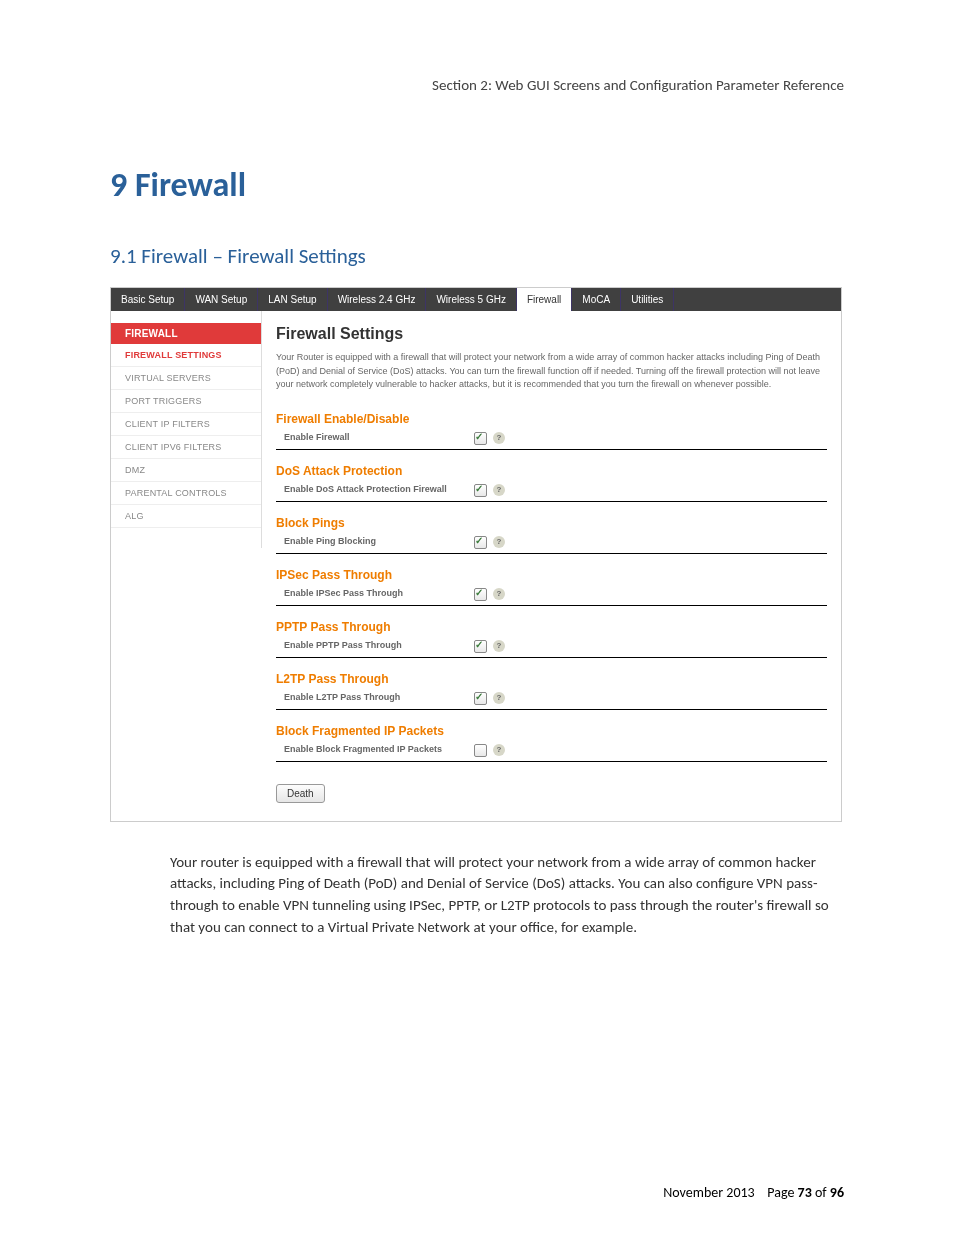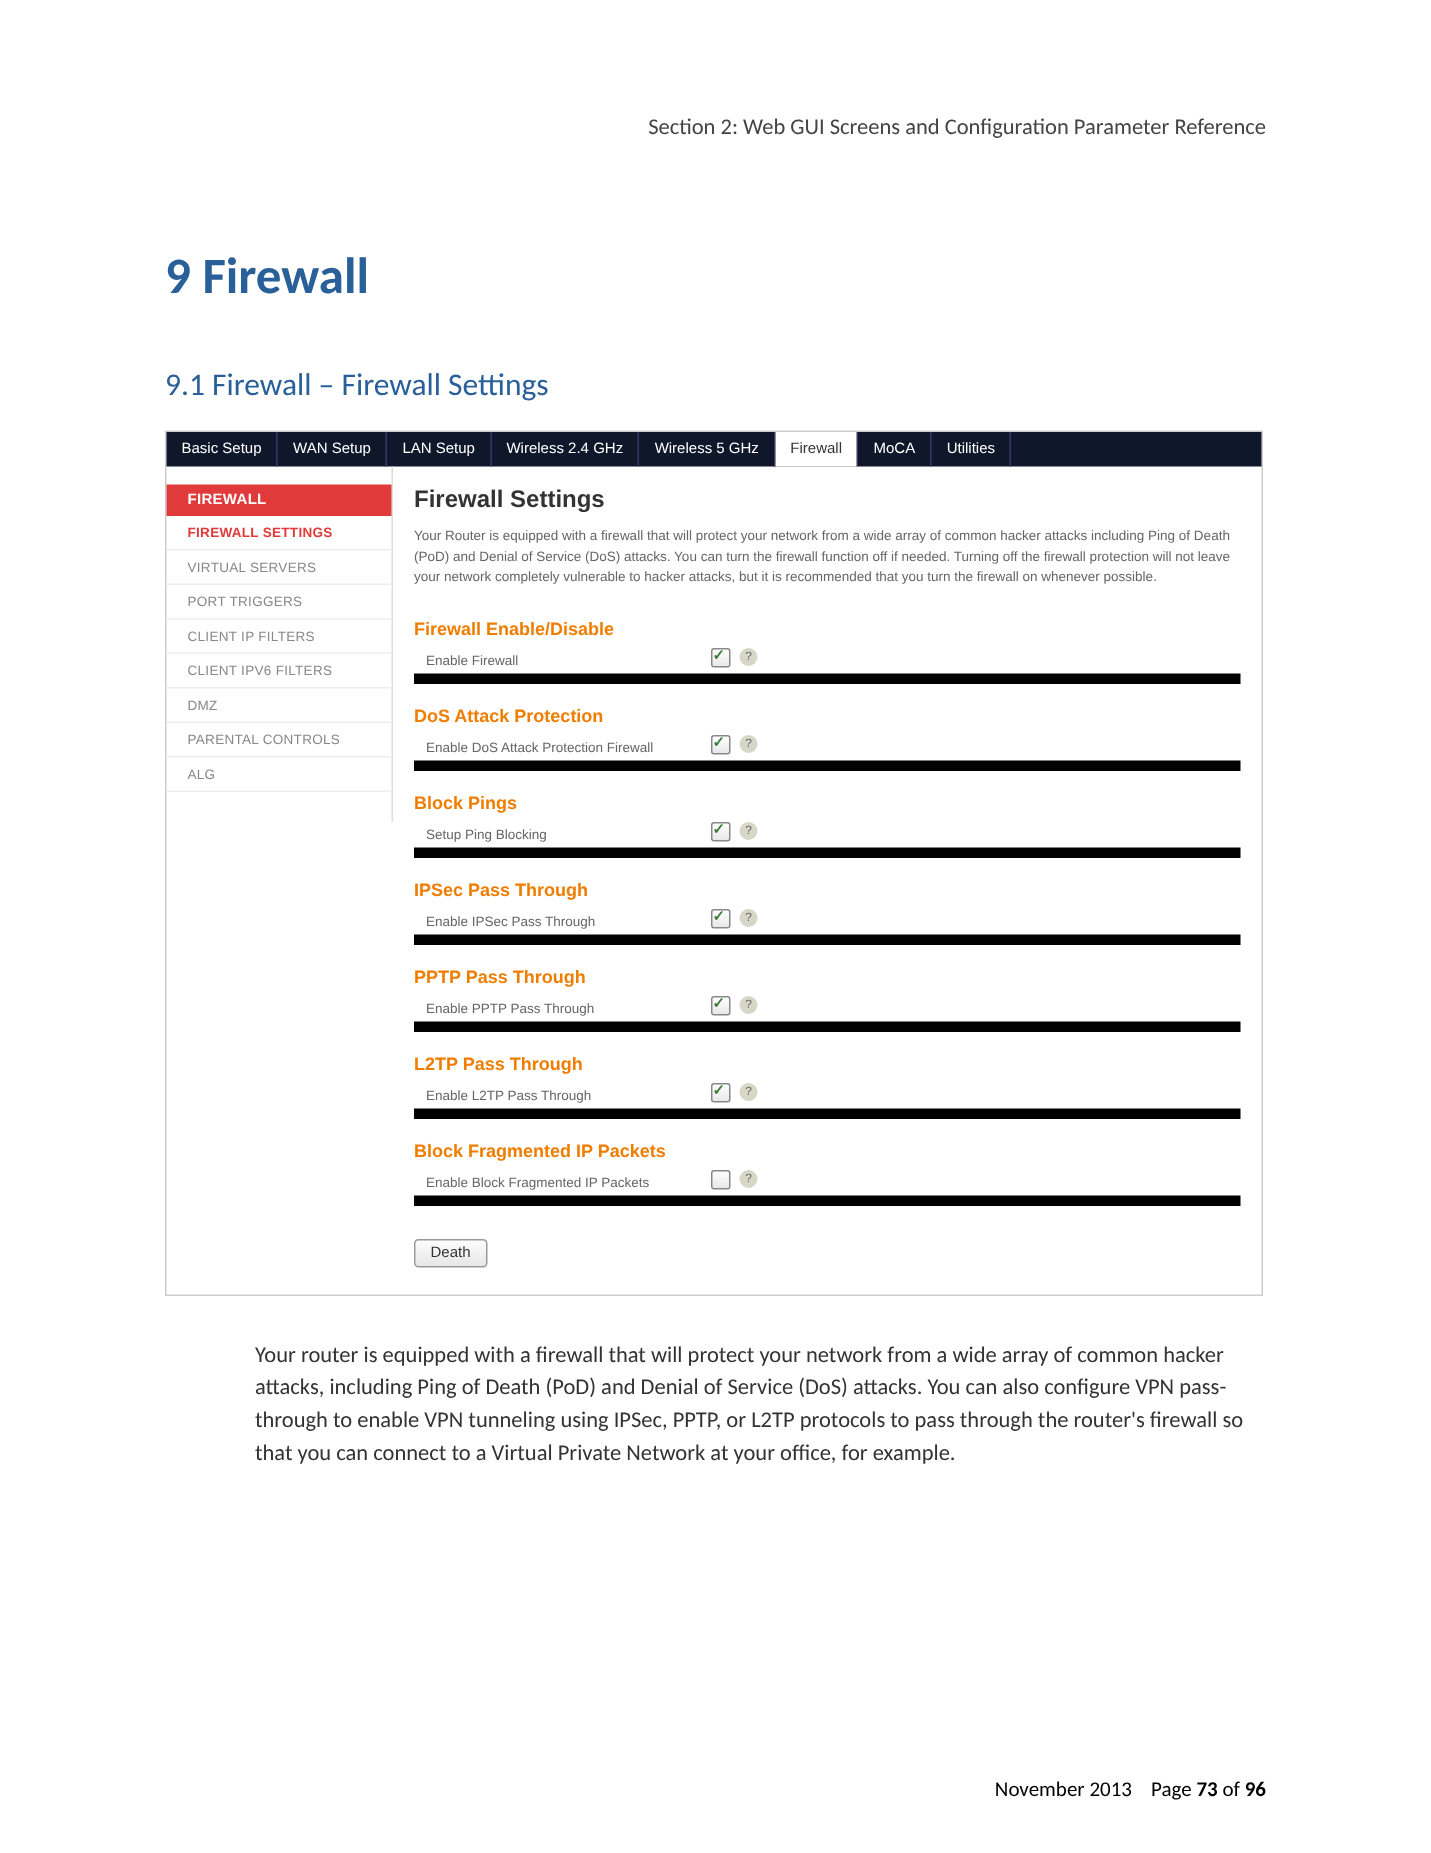--- a/index.html
+++ b/index.html
@@ -40,21 +40,21 @@
   .router-ui {
     border: 1px solid #ccc;
     width: 730px;
     background: #fff;
     font-family: Tahoma, Arial, sans-serif;
     font-size: 10px;
     color: #666;
   }
   .tabs {
     display: flex;
-    background: #0f172a;
+    background: #404040;
     color: #fff;
   }
   .tab {
     padding: 6px 10px;
     font-size: 10px;
     border-right: 1px solid #3d3466;
     white-space: nowrap;
   }
   .tab.active {
     background: #fff;
@@ -109,23 +109,24 @@
     margin-bottom: 20px;
   }
   .sec-title {
     color: #ef7d00;
     font-size: 12px;
     font-weight: bold;
     margin: 14px 0 2px 0;
   }
   .row {
     display: flex;
-    align-items: flex-end;
-    border-bottom: 7px solid #000000;
+    align-items: flex-start;
+    border-bottom: 1px solid #000000;
     padding: 4px 0;
+    font-weight: bold;
   }
   .row .label {
     width: 190px;
     font-size: 9px;
     color: #666;
     padding-left: 8px;
   }
   .row .ctrl {
     display: flex;
     align-items: center;
@@ -237,21 +238,21 @@
         <div class="row">
           <div class="label">Enable DoS Attack Protection Firewall</div>
           <div class="ctrl">
             <span class="cb checked"></span>
             <span class="help">?</span>
           </div>
         </div>
 
         <div class="sec-title">Block Pings</div>
         <div class="row">
-          <div class="label">Setup Ping Blocking</div>
+          <div class="label">Enable Ping Blocking</div>
           <div class="ctrl">
             <span class="cb checked"></span>
             <span class="help">?</span>
           </div>
         </div>
 
         <div class="sec-title">IPSec Pass Through</div>
         <div class="row">
           <div class="label">Enable IPSec Pass Through</div>
           <div class="ctrl">

